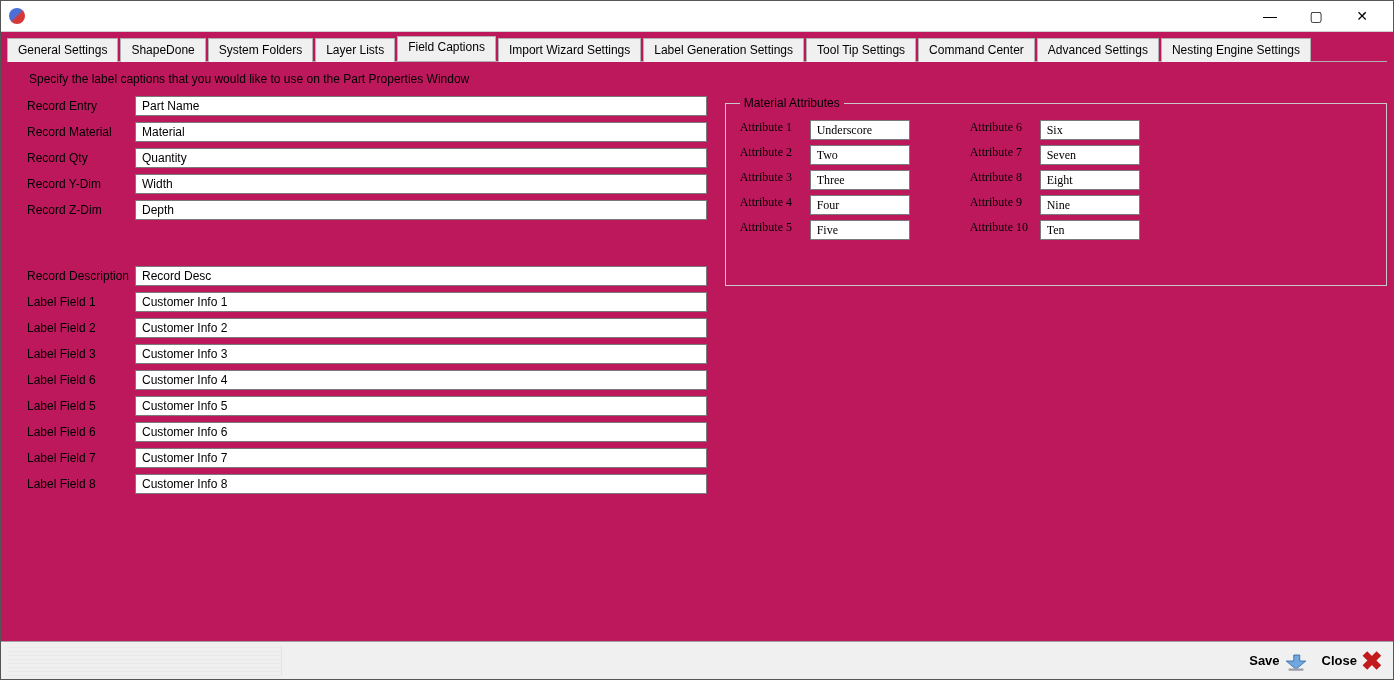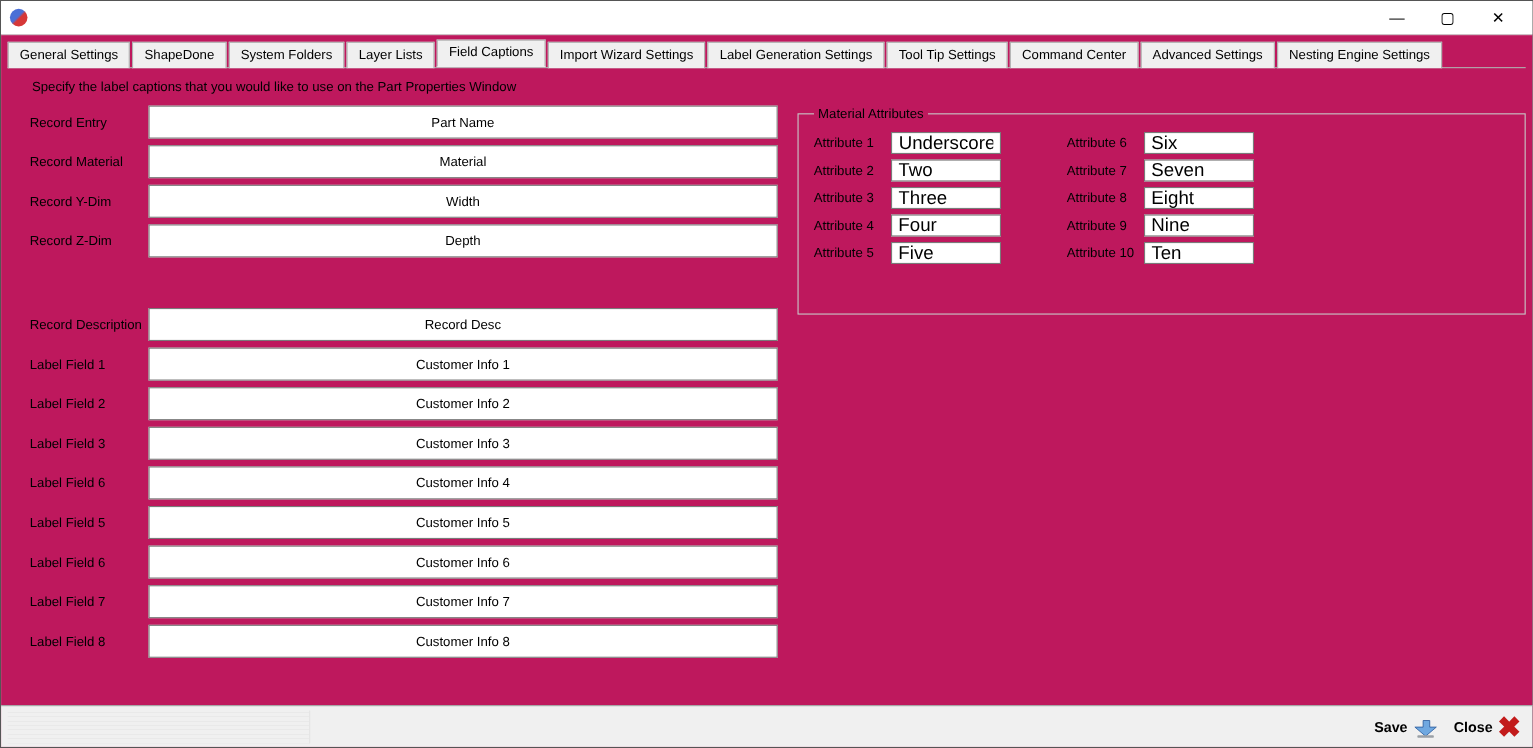--- a/index.html
+++ b/index.html
@@ -96,62 +96,62 @@
     margin-bottom:6px;
   }
   .row label {
     width:112px;
     font-size:12px;
     color:#000;
     padding-left:4px;
   }
   .row input[type=text] {
     flex:1;
-    height:30px;
+    height:20px;
     border:1px solid #7a7a7a;
     background:#fff;
     font-family:inherit;
     font-size:12px;
     padding:1px 6px;
-    text-align:center;
   }
   .gap { height:40px; }
   fieldset.attrs {
     border:1px solid #c8c8c8;
     margin:0;
     padding:10px 14px 14px 14px;
     width: 670px;
     min-height: 190px;
   }
   fieldset.attrs legend {
     font-size:12px;
     color:#000;
     padding:0 4px;
   }
   .attr-grid {
     display:flex;
     gap:60px;
   }
   .attr-col { }
   .attr-row {
-    display:flex; align-items:center;
+    display:flex; 
     margin-bottom:5px;
+    font-family:Liberation Serif, serif;
   }
   .attr-row label {
     width:70px;
     font-size:12px;
     color:#000;
   }
   .attr-row input[type=text] {
     width:100px;
     height:20px;
     border:1px solid #7a7a7a;
     background:#fff;
     font-family:inherit;
-    font-size:17px;
+    font-size:12px;
     padding:1px 6px;
   }
   .footer {
     height:38px;
     border-top:1px solid #a0a0a0;
     background:#f0f0f0;
     display:flex;
     align-items:center;
     padding:0 6px;
   }
@@ -220,20 +220,24 @@
 
       <div class="cols">
         <div class="left">
           <div class="row">
               <label>Record Entry</label>
               <input type="text" value="Part Name" style="">
             </div>
           <div class="row">
               <label>Record Material</label>
               <input type="text" value="Material" style="">
+            </div>
+          <div class="row">
+              <label>Record Qty</label>
+              <input type="text" value="Quantity" style="">
             </div>
           <div class="row">
               <label>Record Y-Dim</label>
               <input type="text" value="Width" style="">
             </div>
           <div class="row">
               <label>Record Z-Dim</label>
               <input type="text" value="Depth" style="">
             </div>
 

